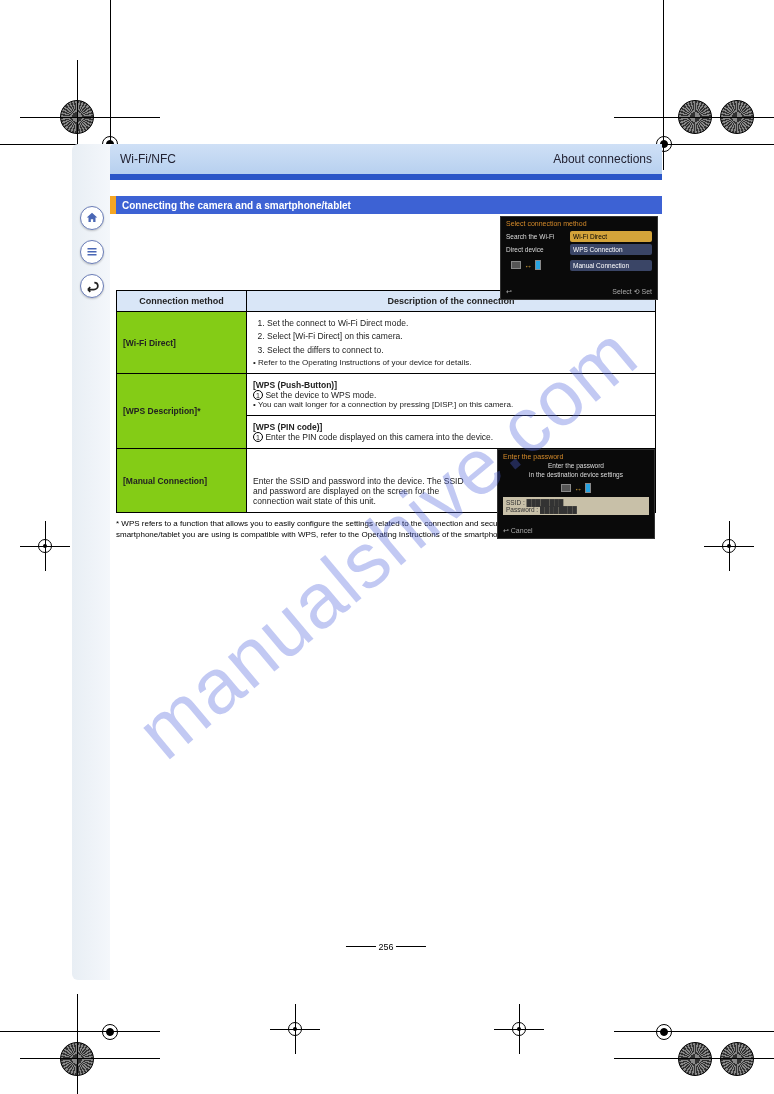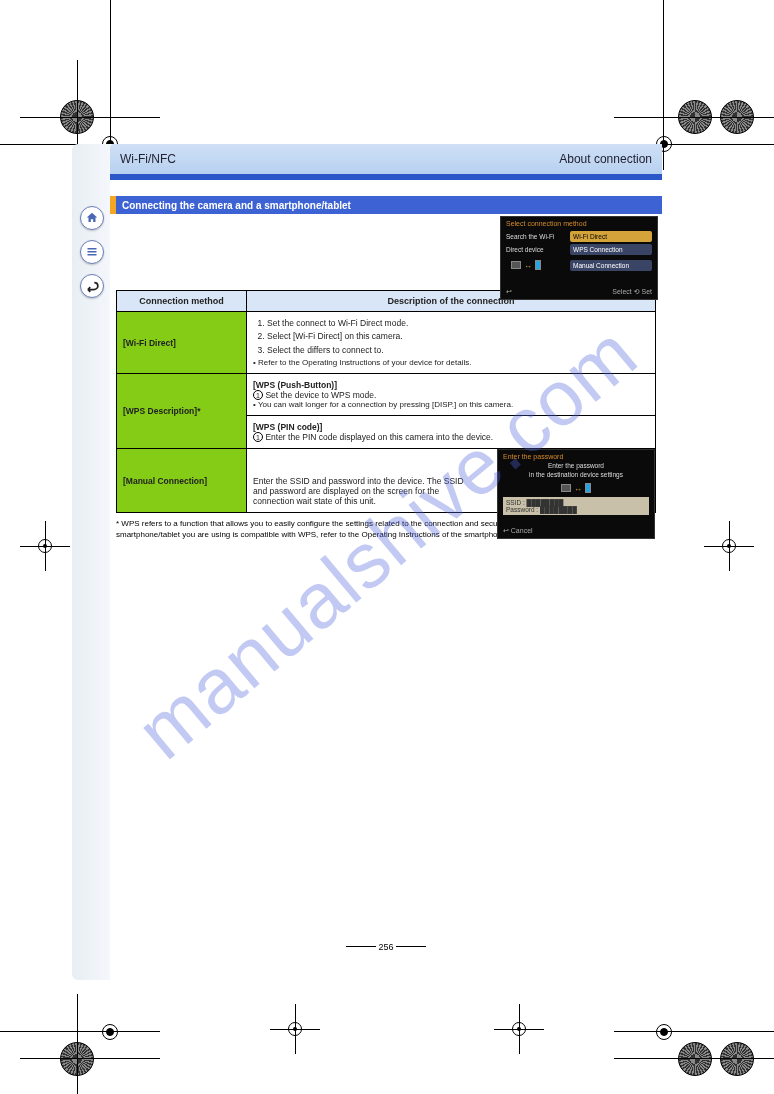--- a/index.html
+++ b/index.html
@@ -220,21 +220,21 @@
       </div>
     <div class="nav-icon">
         <svg width="14" height="14" viewBox="0 0 24 24">
           <path fill="none" stroke="#222" stroke-width="3" d="M16 6c4 0 6 3 6 6s-3 6-7 6H5m0 0l4-4m-4 4l4 4"></path>
         </svg>
       </div>
   </div>
 
   <div class="header-band">
     <span>Wi-Fi/NFC</span>
-    <span>About connection</span>
+    <span>About connections</span>
   </div>
   <div class="blue-strip"></div>
   <div class="gap1"></div>
   <div class="section-bar">Connecting the camera and a smartphone/tablet</div>
 
   <div class="content">
 
     <div class="screenshot1" style="position:absolute;">
       <div class="sc-title">Select connection method</div>
       <div class="sc-row">

